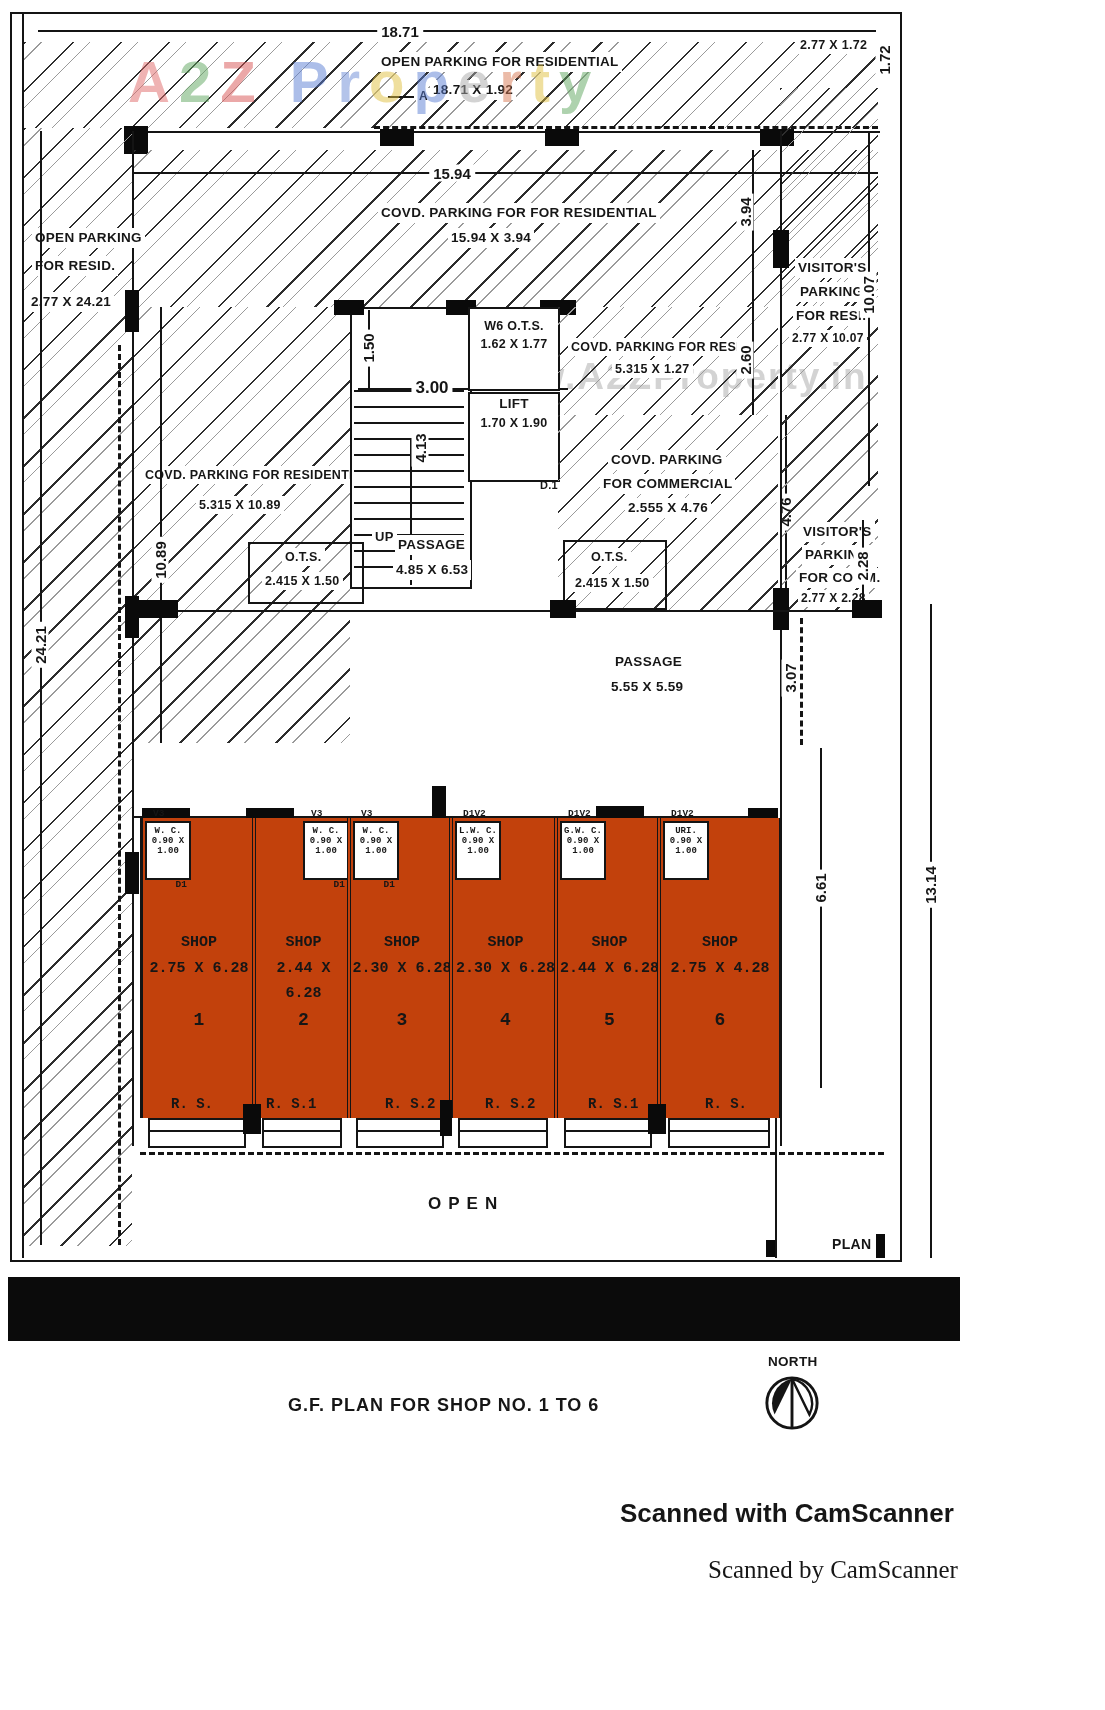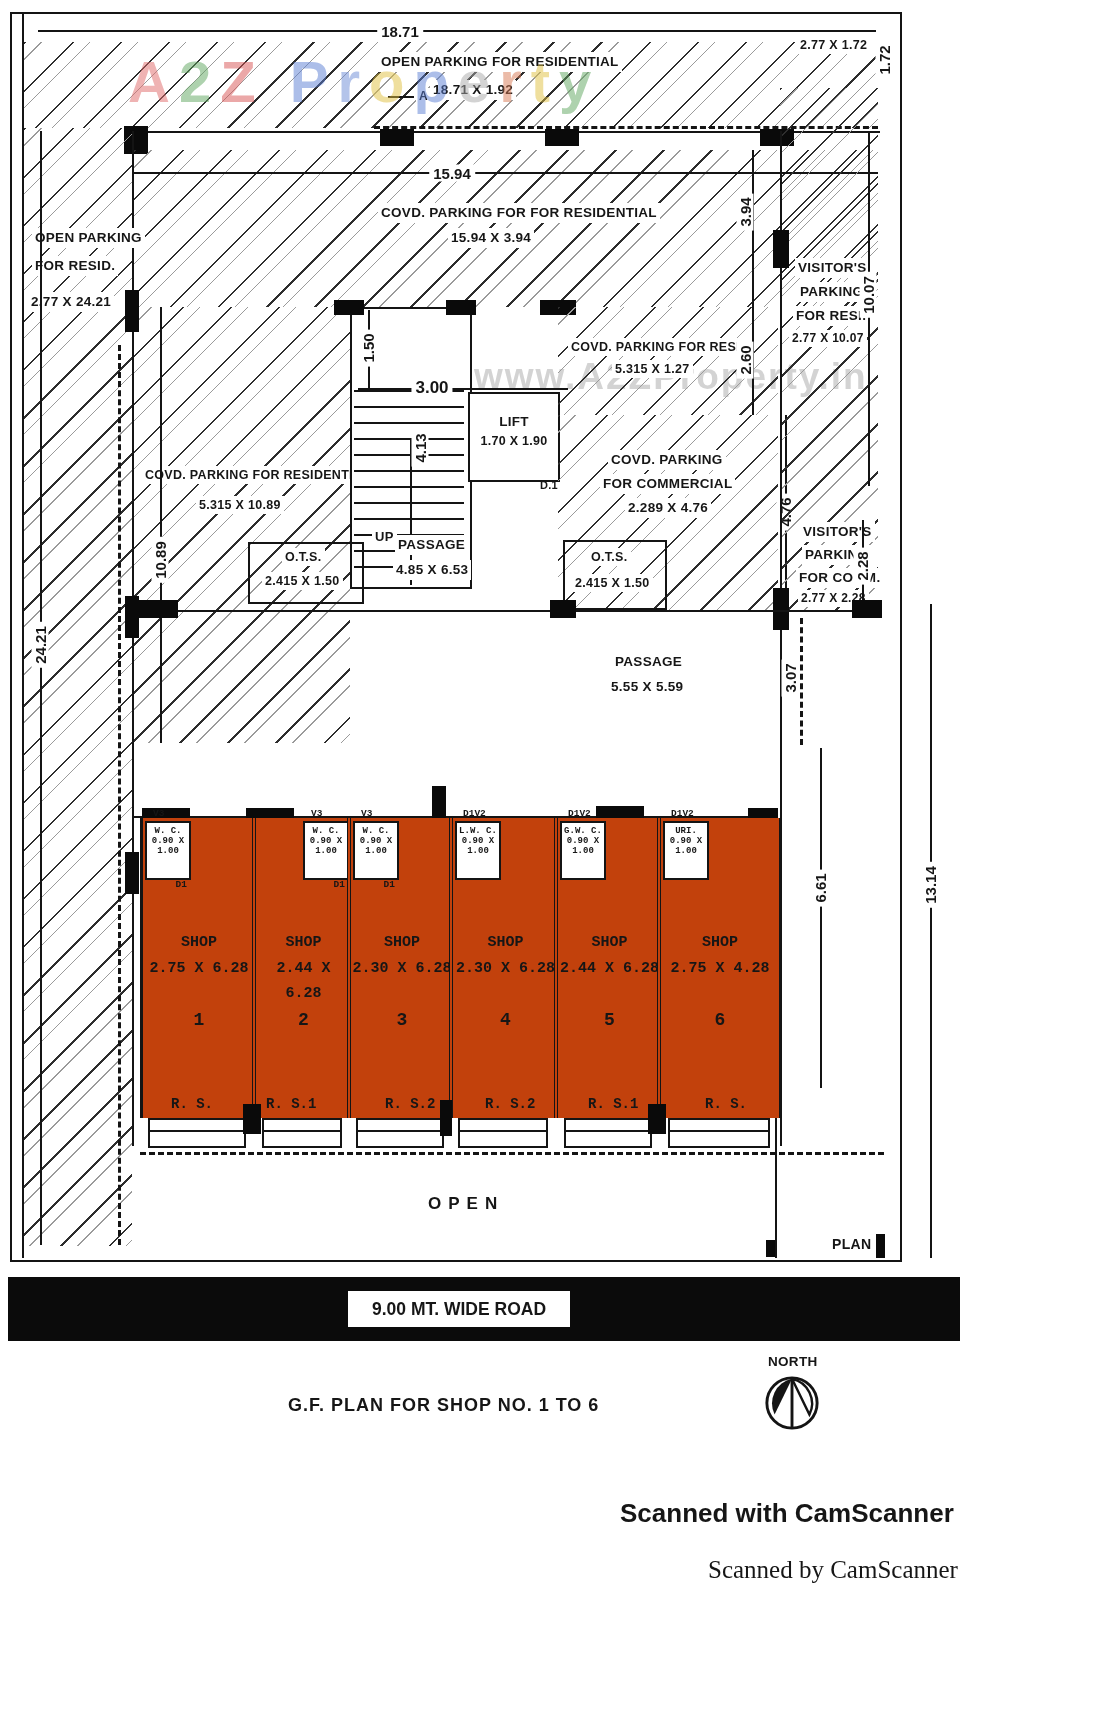--- a/index.html
+++ b/index.html
@@ -96,36 +96,40 @@
   <div class="abs blk" style="left:334px;top:300px;width:30px;height:15px;"></div>
   <div class="abs blk" style="left:446px;top:300px;width:30px;height:15px;"></div>
   <div class="abs blk" style="left:540px;top:300px;width:36px;height:15px;"></div>
   <div class="abs vl" style="left:368px;top:310px;height:78px;"></div>
   <div class="abs dimv" style="left:368px;top:348px;">1.50</div>
   <div class="abs hl" style="left:358px;top:388px;width:210px;"></div>
   <div class="abs dimh" style="left:432px;top:388px;font-size:17px;">3.00</div>
   <div class="abs dimv" style="left:420px;top:448px;">4.13</div>
   <div class="abs lbl chip" style="left:372px;top:528px;font-size:13px;">UP</div>
 
+  <div class="abs box" style="left:468px;top:307px;width:88px;height:80px;">
+    <div class="ctr lbl" style="margin-top:8px;font-size:12.5px;">W6 O.T.S.</div>
+    <div class="ctr lbl" style="font-size:12.5px;">1.62 X 1.77</div>
+  </div>
   <div class="abs box" style="left:468px;top:392px;width:88px;height:86px;">
-    <div class="ctr lbl" style="margin-top:18px;">LIFT</div>
+    <div class="ctr lbl" style="">LIFT</div>
     <div class="ctr lbl" style="font-size:12.5px;">1.70 X 1.90</div>
   </div>
   <div class="abs lbl" style="left:540px;top:478px;font-size:11px;">D.1</div>
 
   <div class="abs hatch" style="left:558px;top:307px;width:220px;height:108px;"></div>
   <div class="abs lbl chip" style="left:568px;top:338px;font-size:12.5px;">COVD.  PARKING  FOR  RESI.</div>
   <div class="abs lbl chip" style="left:612px;top:360px;font-size:12.5px;">5.315  X  1.27</div>
   <div class="abs vl" style="left:752px;top:307px;height:108px;"></div>
   <div class="abs dimv" style="left:745px;top:360px;">2.60</div>
 
   <div class="abs hatch" style="left:558px;top:415px;width:220px;height:195px;"></div>
   <div class="abs lbl chip" style="left:608px;top:450px;">COVD.  PARKING</div>
   <div class="abs lbl chip" style="left:600px;top:474px;">FOR  COMMERCIAL</div>
-  <div class="abs lbl chip" style="left:625px;top:498px;">2.289  X  4.76</div>
+  <div class="abs lbl chip" style="left:625px;top:498px;">2.555  X  4.76</div>
   <div class="abs vl" style="left:785px;top:415px;height:195px;"></div>
   <div class="abs dimv" style="left:785px;top:512px;">4.76</div>
 
   <div class="abs hatch" style="left:780px;top:88px;width:98px;height:522px;"></div>
   <div class="abs vl" style="left:780px;top:131px;height:1015px;"></div>
   <div class="abs lbl chip" style="left:795px;top:258px;">VISITOR'S</div>
   <div class="abs lbl chip" style="left:797px;top:282px;">PARKING</div>
   <div class="abs lbl chip" style="left:793px;top:306px;">FOR RESI.</div>
   <div class="abs lbl chip" style="left:789px;top:330px;font-size:12px;">2.77 X 10.07</div>
   <div class="abs vl" style="left:868px;top:131px;height:355px;"></div>
@@ -275,21 +279,20 @@
   <div class="abs blk" style="left:648px;top:1104px;width:18px;height:30px;"></div>
   <div class="abs dash-h" style="left:140px;top:1152px;width:744px;"></div>
 
   <div class="abs lbl" style="left:428px;top:1192px;font-size:17px;letter-spacing:7px;">OPEN</div>
   <div class="abs vl" style="left:775px;top:1118px;height:140px;"></div>
   <div class="abs lbl" style="left:832px;top:1234px;font-size:14px;">PLAN</div>
   <div class="abs blk" style="left:766px;top:1240px;width:9px;height:17px;"></div>
   <div class="abs blk" style="left:876px;top:1234px;width:9px;height:24px;"></div>
 
   <div class="abs" style="left:8px;top:1277px;width:952px;height:64px;background:#0b0b0b;"></div>
-  <div class="abs" style="left:348px;top:1291px;width:222px;height:36px;background:#fff;display:flex;align-items:center;justify-content:center;font-size:17.5px;font-weight:700;">9.00 MT. WIDE ROAD</div>
 
   <div class="abs lbl" style="left:768px;top:1352px;font-size:13.5px;">NORTH</div>
   <div class="abs" style="left:763px;top:1374px;width:58px;height:58px;">
     <svg width="58" height="58" viewBox="0 0 60 60">
       <circle cx="30" cy="30" r="26" fill="none" stroke="#141414" stroke-width="3"></circle>
       <line x1="30" y1="4" x2="30" y2="56" stroke="#141414" stroke-width="3"></line>
       <path d="M30 5 L12 42 A26 26 0 0 1 30 5 Z" fill="#141414"></path>
       <path d="M30 5 L48 42 A26 26 0 0 0 30 5 Z" fill="none" stroke="#141414" stroke-width="2.5"></path>
     </svg>
   </div>

